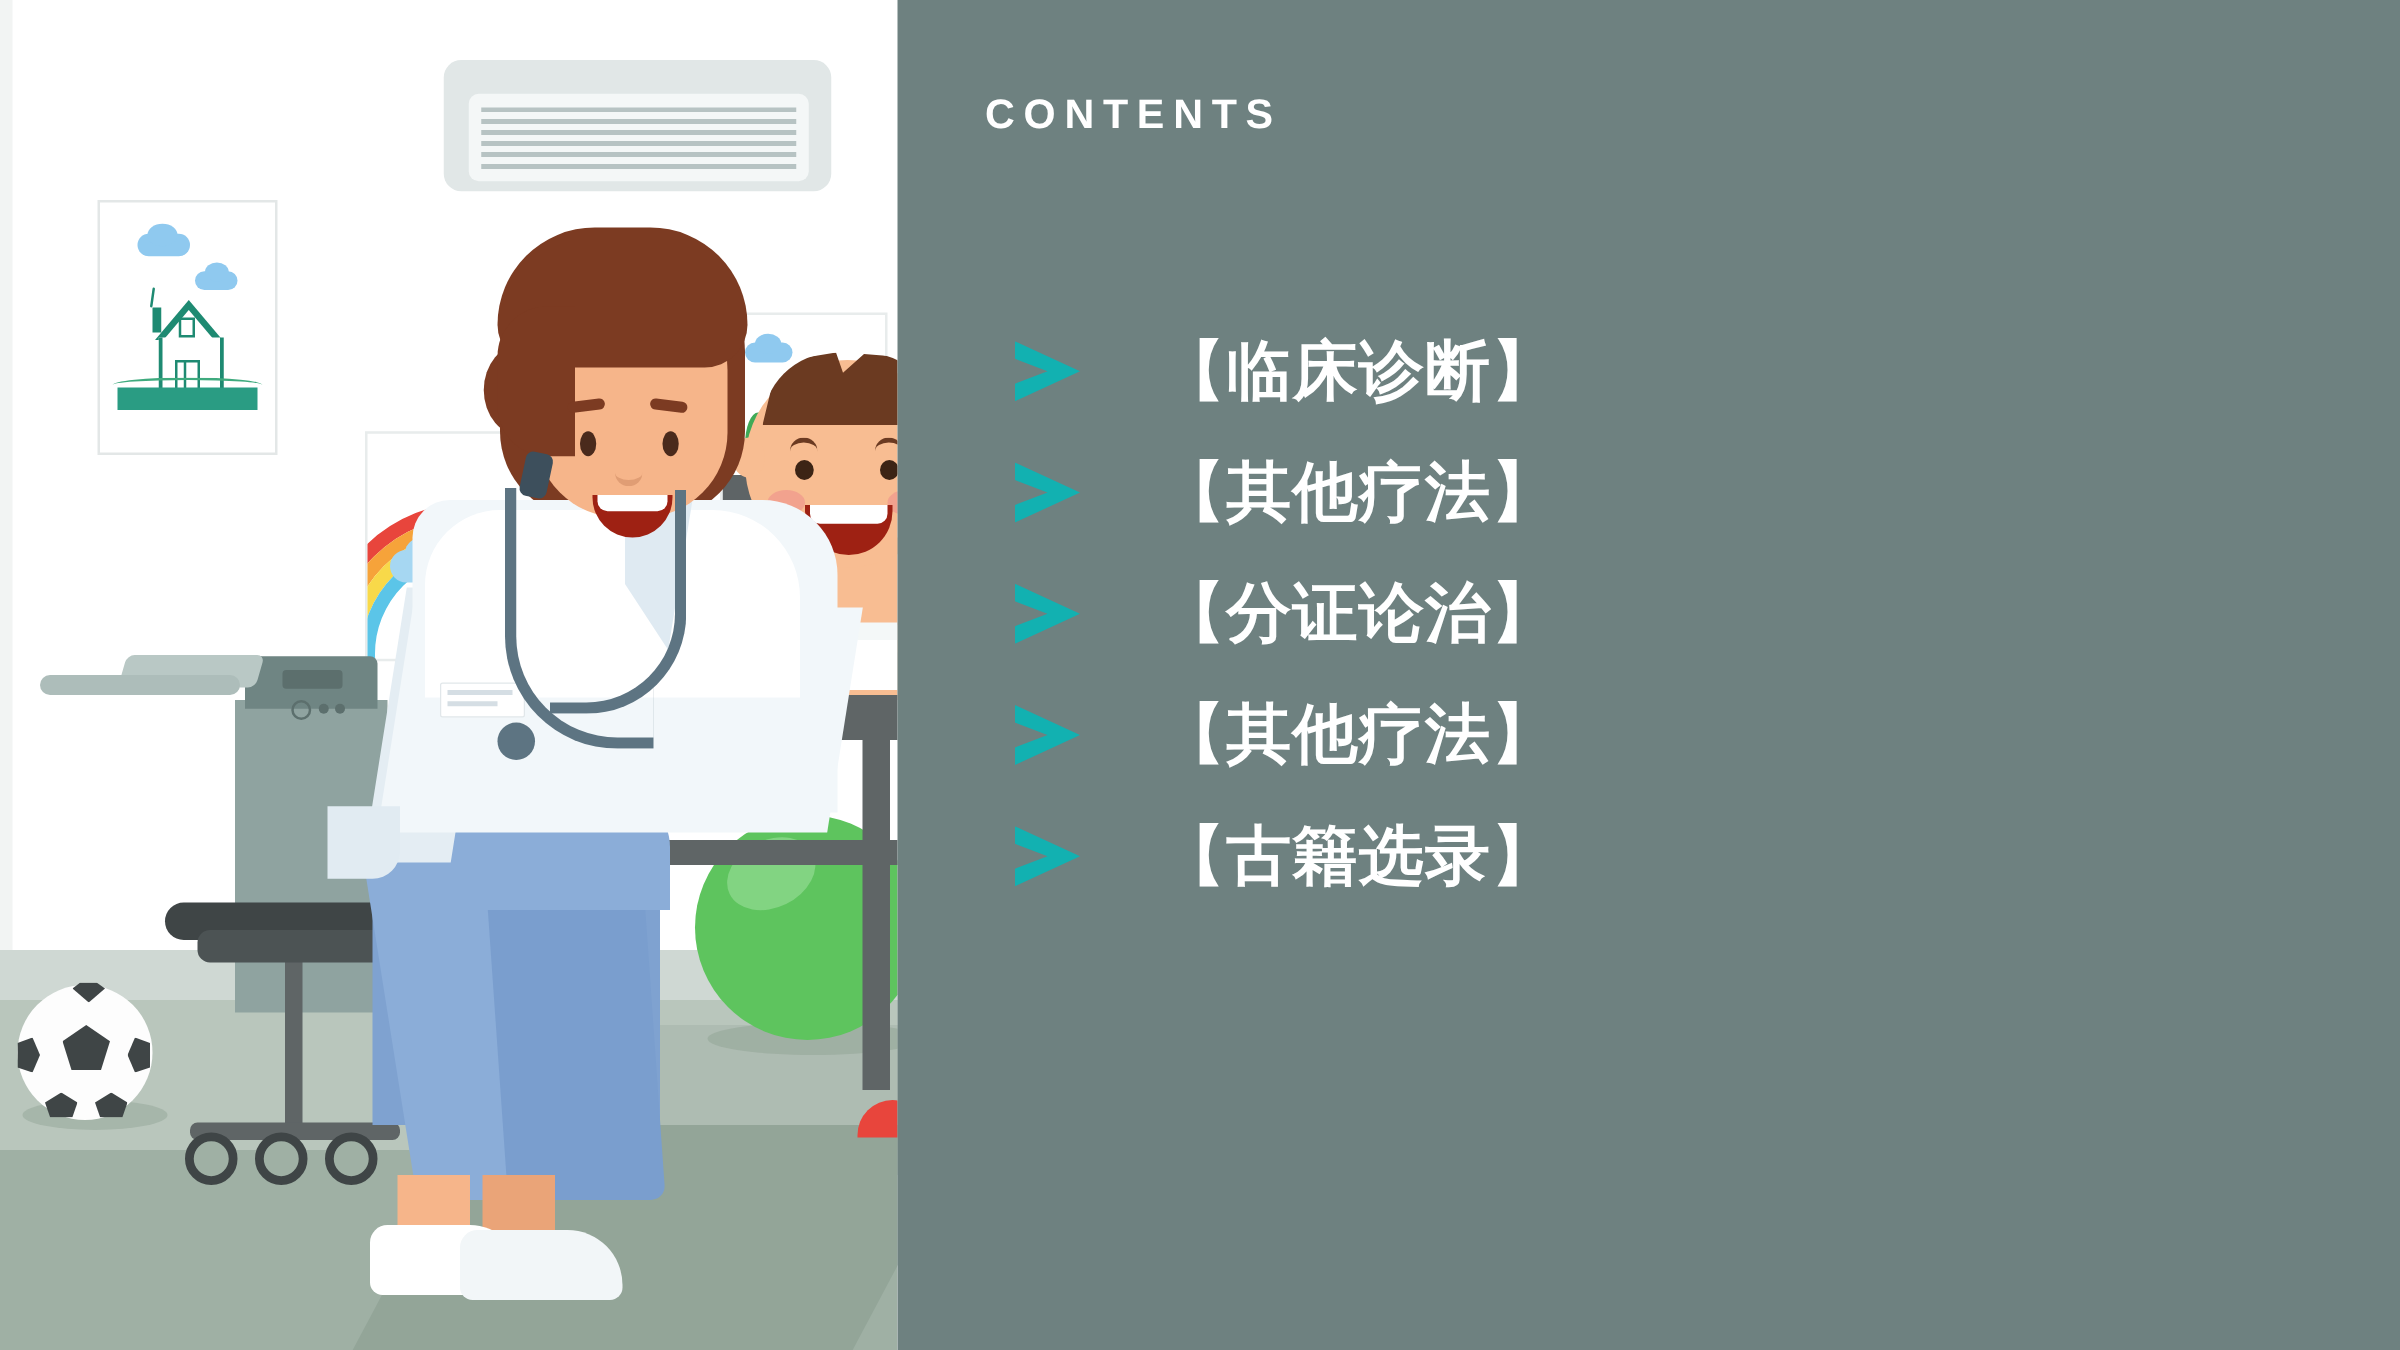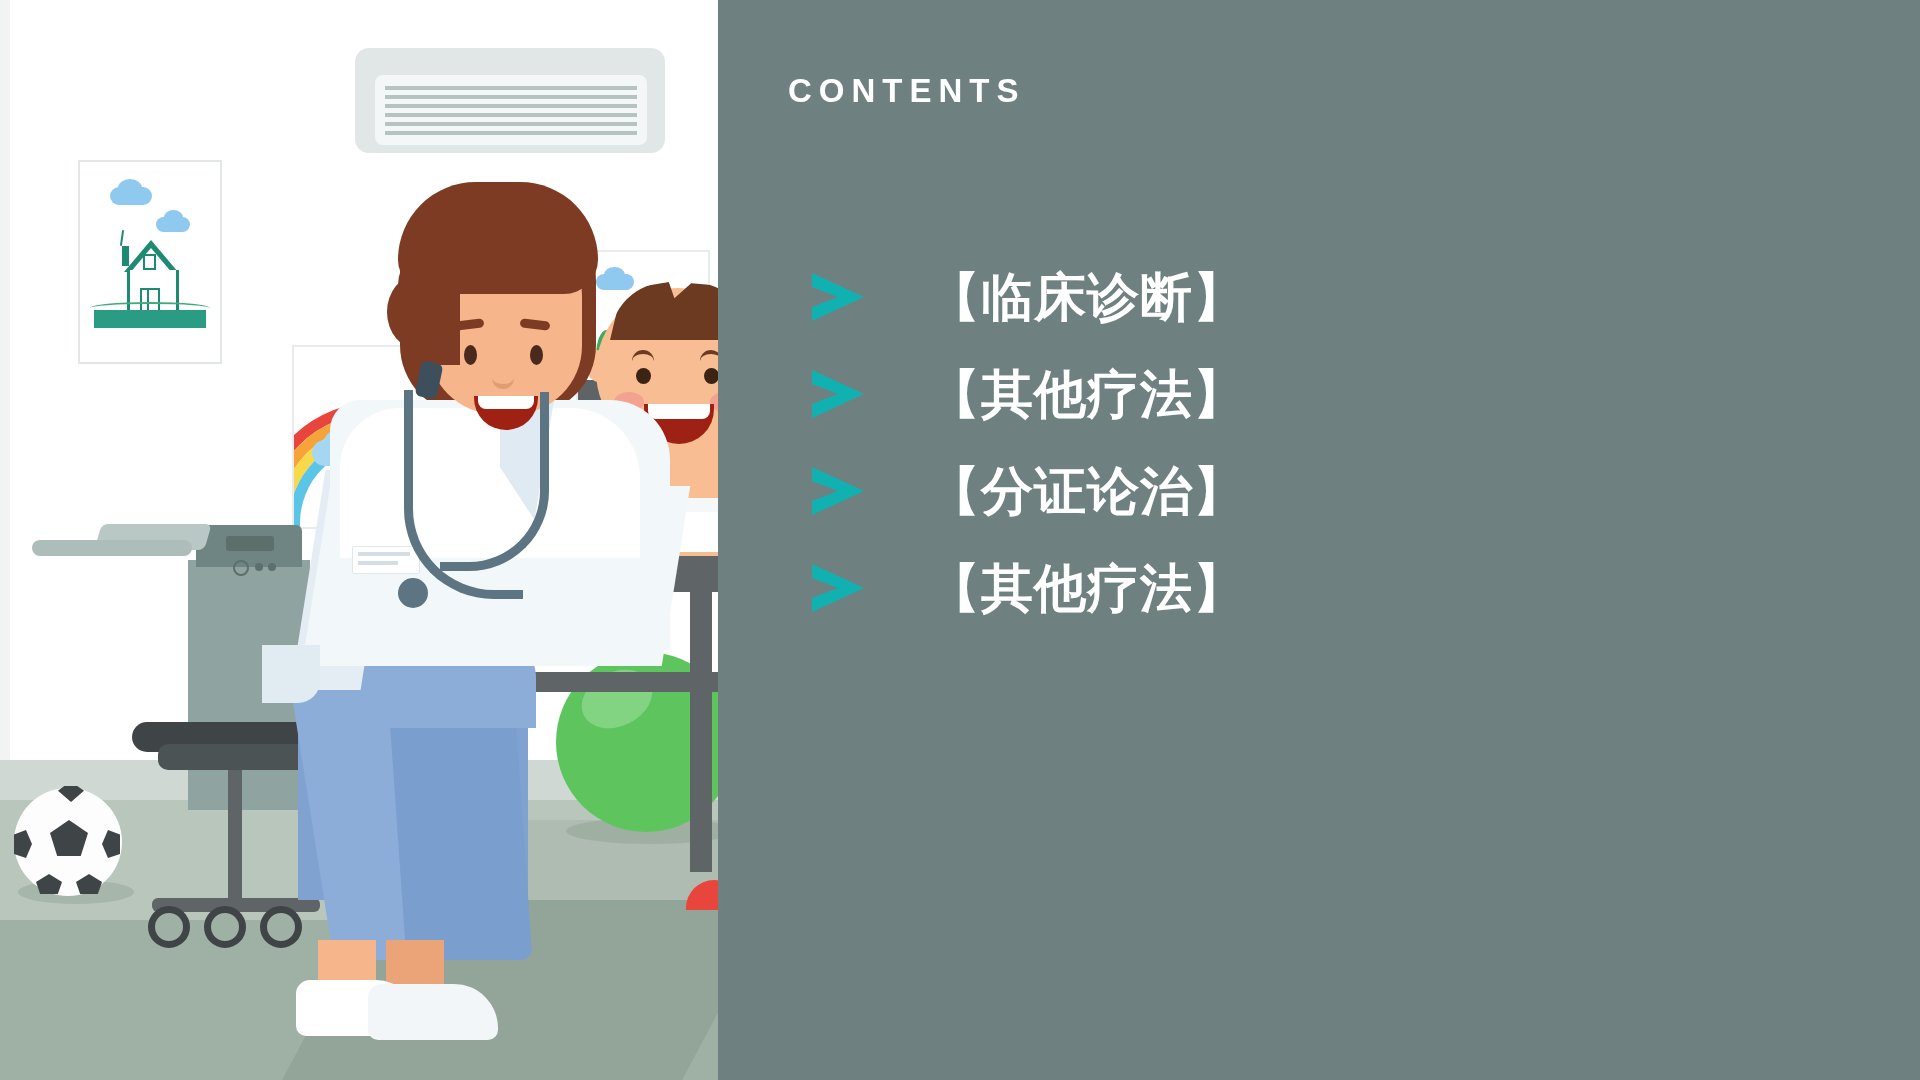--- a/index.html
+++ b/index.html
@@ -410,17 +410,23 @@
       </div>
 
       <div class="toc-item">
         <svg class="arrow-icon" viewBox="0 0 52 48">
           <path d="M0 0 L52 24 L0 48 L0 34 L26 24 L0 14 Z" fill="#12b1b1"></path>
         </svg>
         <span class="toc-label">【其他疗法】</span>
       </div>
 
 
+      <div class="toc-item">
+        <svg class="arrow-icon" viewBox="0 0 52 48">
+          <path d="M0 0 L52 24 L0 48 L0 34 L26 24 L0 14 Z" fill="#12b1b1"></path>
+        </svg>
+        <span class="toc-label">【古籍选录】</span>
+      </div>
 
     </div>
   </div>
 
 </div>
 
 </body></html>

